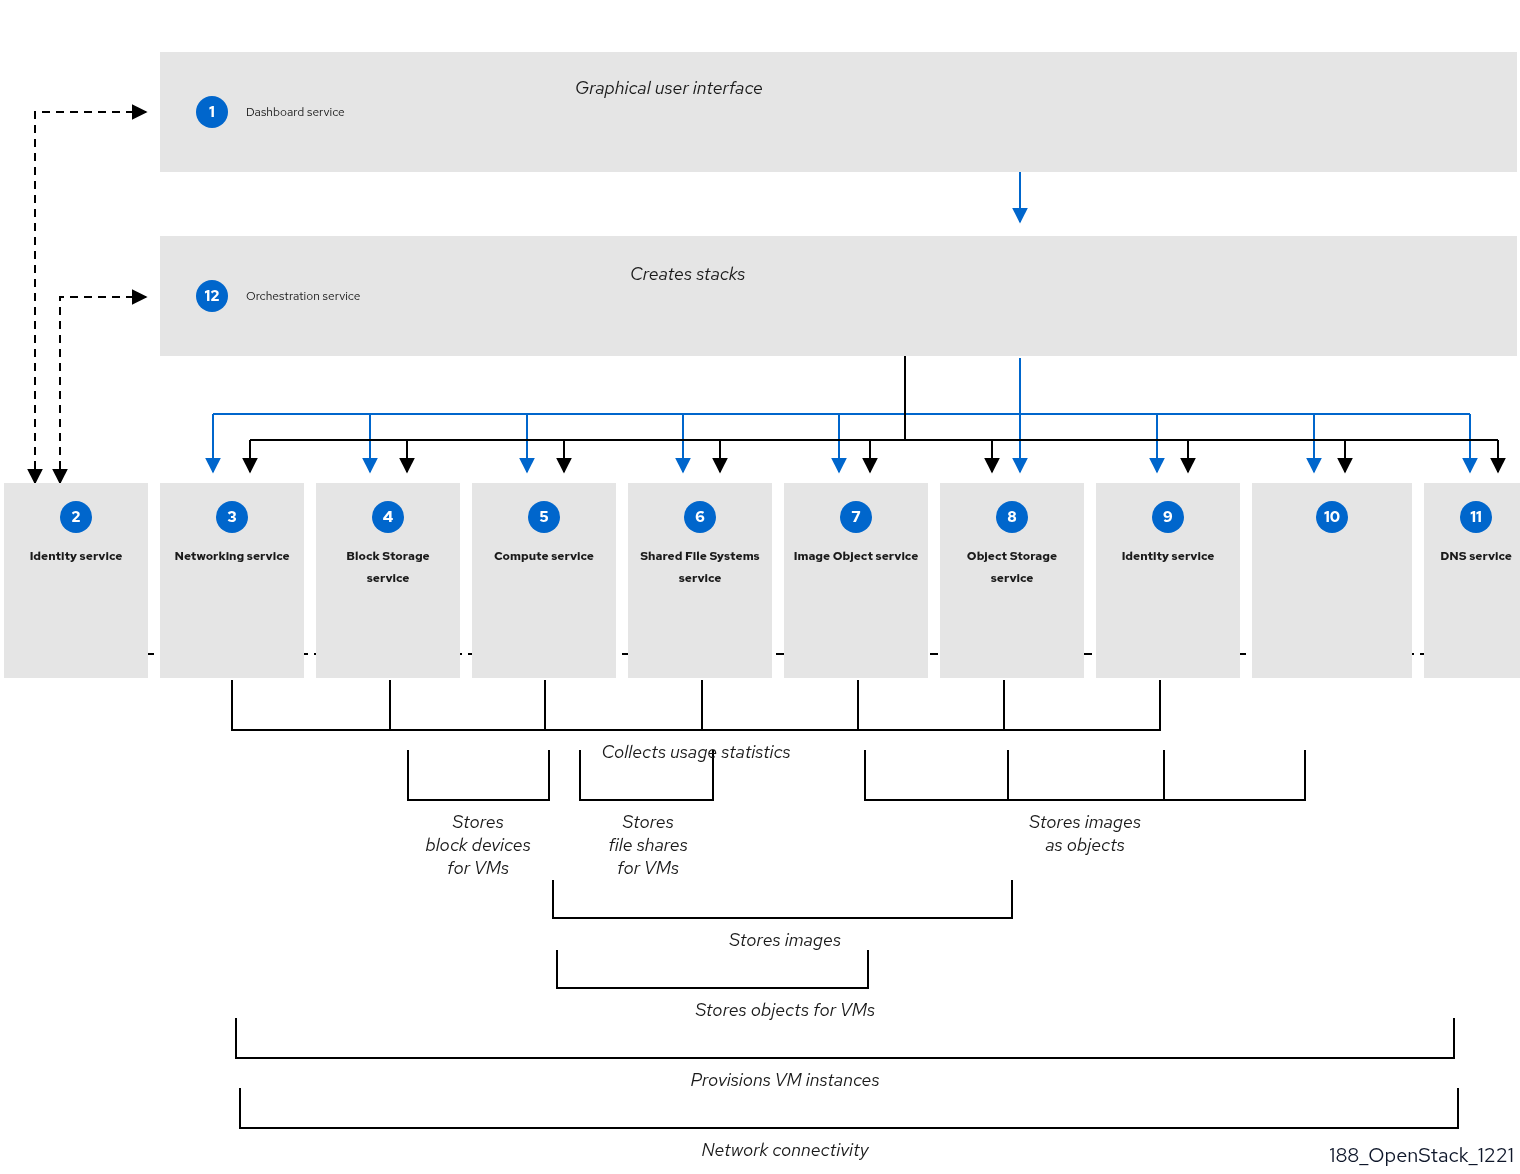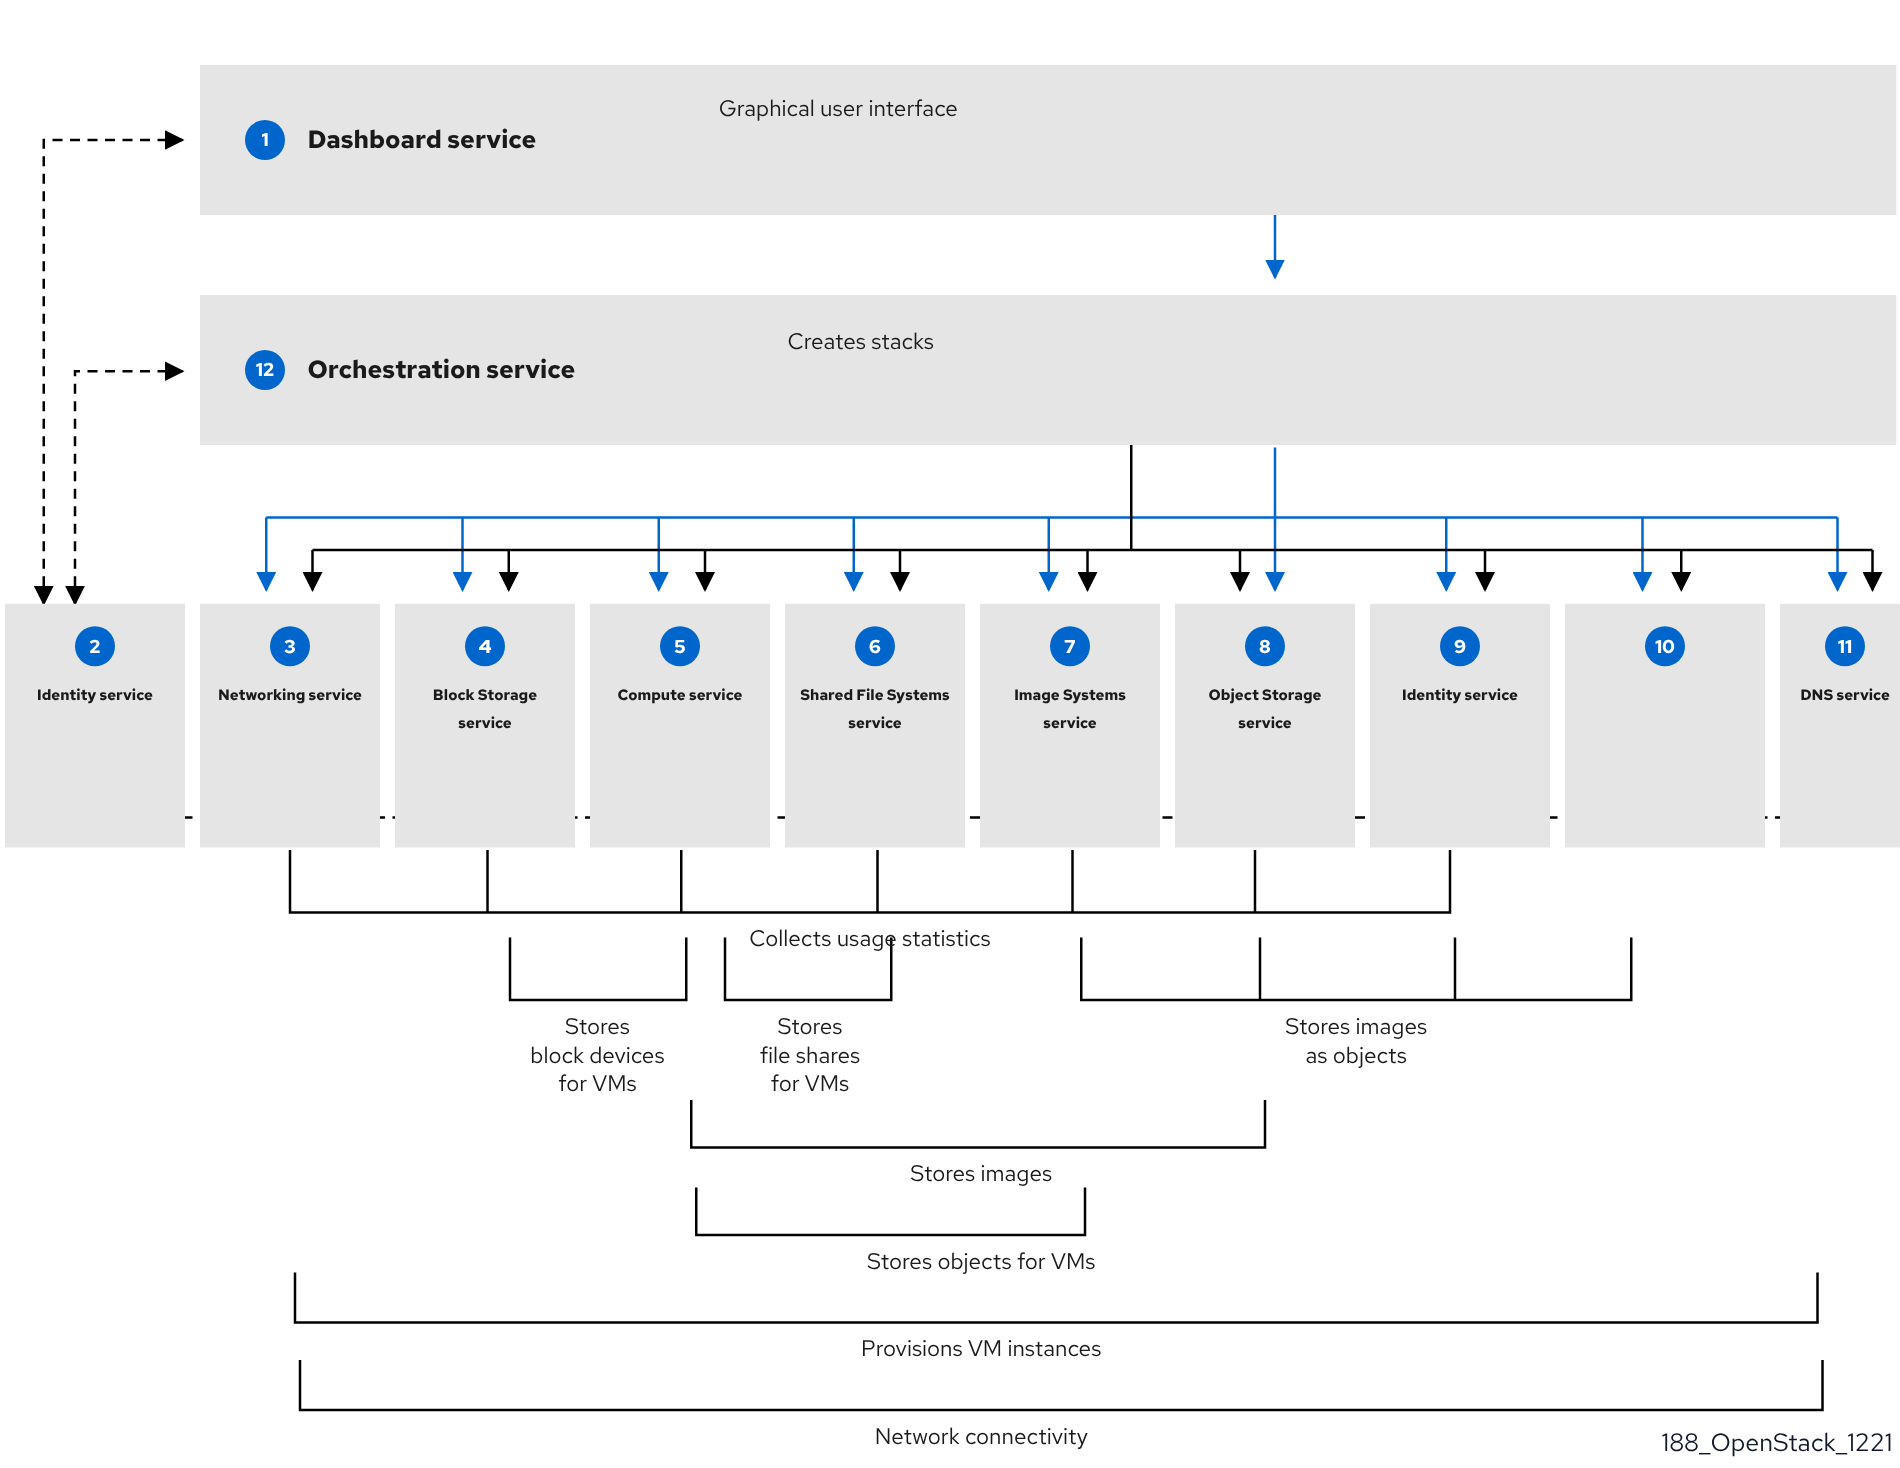--- a/index.html
+++ b/index.html
@@ -26,34 +26,34 @@
   .wide-panel{left:160px;width:1357px;height:120px;padding:40px 36px;display:flex;align-items:center;gap:18px}
   #panel-dashboard{top:52px}
   #panel-orch{top:236px}
 
   .badge{
     width:32px;height:32px;border-radius:50%;
     background:var(--blue);color:#fff;
     display:flex;align-items:center;justify-content:center;
     font-weight:700;font-size:15px;flex:none;
   }
-  .panel-title{font-weight:700;font-size:20px}
+  .panel-title{font-weight:400;font-size:12px}
 
   
   .card{
     position:absolute;top:483px;height:195px;
     background:var(--grey);
     display:flex;flex-direction:column;align-items:center;
     padding:18px 8px;gap:8px;text-align:center;
   }
   .card .badge{margin-bottom:4px}
   .card .lbl{font-weight:700;font-size:12px;line-height:22px}
 
   
-  .note{position:absolute;font-size:18px;color:var(--txt);white-space:nowrap}
+  .note{position:absolute;font-style:italic;font-size:18px;color:var(--txt);white-space:nowrap}
   .note.center{transform:translateX(-50%)}
 
   .watermark{position:absolute;right:6px;bottom:6px;color:#0f172a;font-size:20px}
 </style>
 </head>
 <body>
 
 <div id="stage">
 
   <svg id="wires" xmlns="http://www.w3.org/2000/svg">
@@ -161,21 +161,21 @@
   <div class="card" style="left:472px;width:144px">
       <span class="badge">5</span>
       <span class="lbl">Compute service</span>
     </div>
   <div class="card" style="left:628px;width:144px">
       <span class="badge">6</span>
       <span class="lbl">Shared File Systems service</span>
     </div>
   <div class="card" style="left:784px;width:144px">
       <span class="badge">7</span>
-      <span class="lbl">Image Systems service</span>
+      <span class="lbl">Image Object service</span>
     </div>
   <div class="card" style="left:940px;width:144px">
       <span class="badge">8</span>
       <span class="lbl">Object Storage service</span>
     </div>
   <div class="card" style="left:1096px;width:144px">
       <span class="badge">9</span>
       <span class="lbl">Identity service</span>
     </div>
   <div class="card" style="left:1252px;width:160px">

